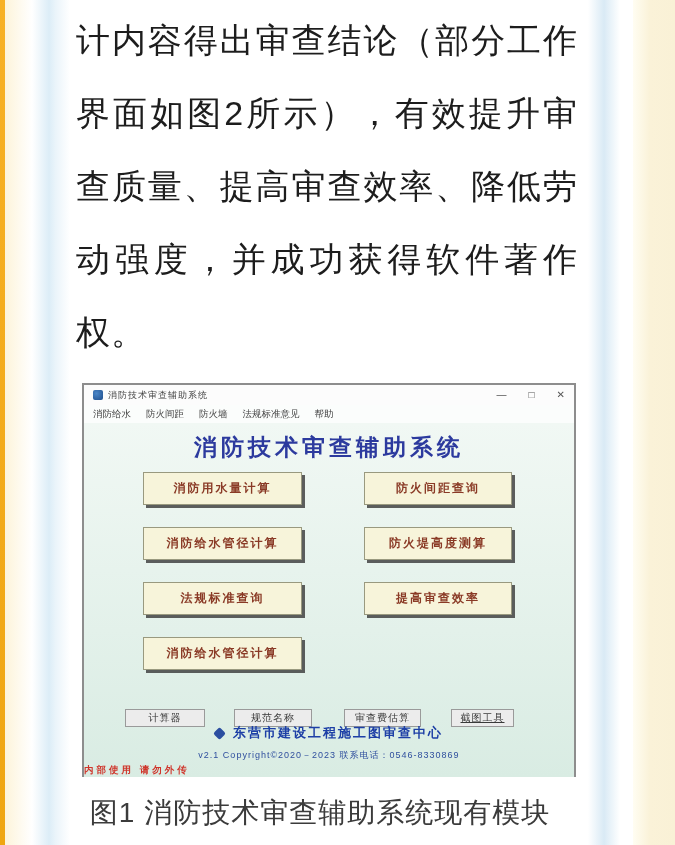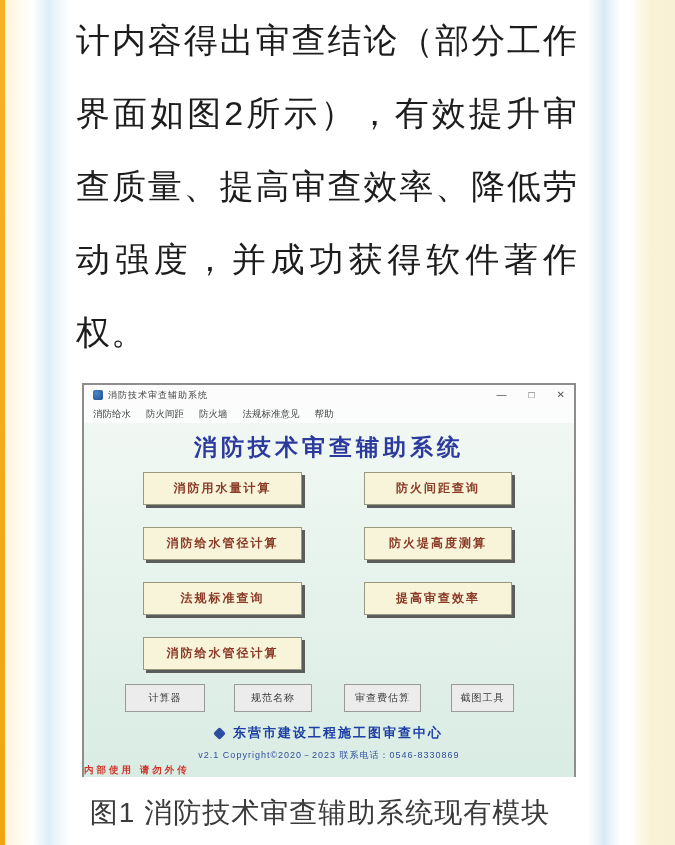--- a/index.html
+++ b/index.html
@@ -40,27 +40,27 @@
                  font-size:23px; font-weight:bold; color:#2c3a9e; letter-spacing:4px; }
 
   .mod-btn { position:absolute; height:33px; background:#f7f4da;
              border:1px solid #99997f; box-shadow:3px 3px 0 rgba(55,55,55,.8);
              color:#8a3a26; font-size:12px; font-weight:bold; letter-spacing:2px;
              display:flex; align-items:center; justify-content:center; box-sizing:border-box; }
   .col-l { left:59px;  width:159px; }
   .col-r { left:280px; width:148px; }
   .row1 { top:49px; }  .row2 { top:104px; }  .row3 { top:159px; }  .row4 { top:214px; }
 
-  .tool-btn { position:absolute; top:261px; height:28px; background:#ececec;
+  .tool-btn { position:absolute; top:286px; height:18px; background:#ececec;
               border:1px solid #9a9a9a; color:#3a3a3a; font-size:10px; letter-spacing:1px;
               display:flex; align-items:center; justify-content:center; box-sizing:border-box;text-align:right; }
   .t1 { left:41px;  width:80px; }
   .t2 { left:150px; width:78px; }
   .t3 { left:260px; width:77px; }
-  .t4 { left:367px; width:63px; }
+  .t4 { left:367px; width:63px;text-decoration:underline; }
 
   .footer-org { position:absolute; top:301px; left:0; right:0; display:flex;
                 align-items:center; justify-content:center; gap:9px;
                 color:#1d3fa6; font-weight:bold; font-size:13px; letter-spacing:2px; }
   .org-logo { width:9px; height:9px; background:#2b4ea0; transform:rotate(45deg);
               border-radius:2px; }
   .footer-version { position:absolute; top:326px; left:0; right:0; text-align:center;
                     font-size:9px; color:#2f4f9e; letter-spacing:1px; }
   .footer-warning { position:absolute; top:341px; left:0; right:0; text-align:left;
                     font-size:9.5px; color:#cf352b; font-weight:bold; letter-spacing:3px; }

